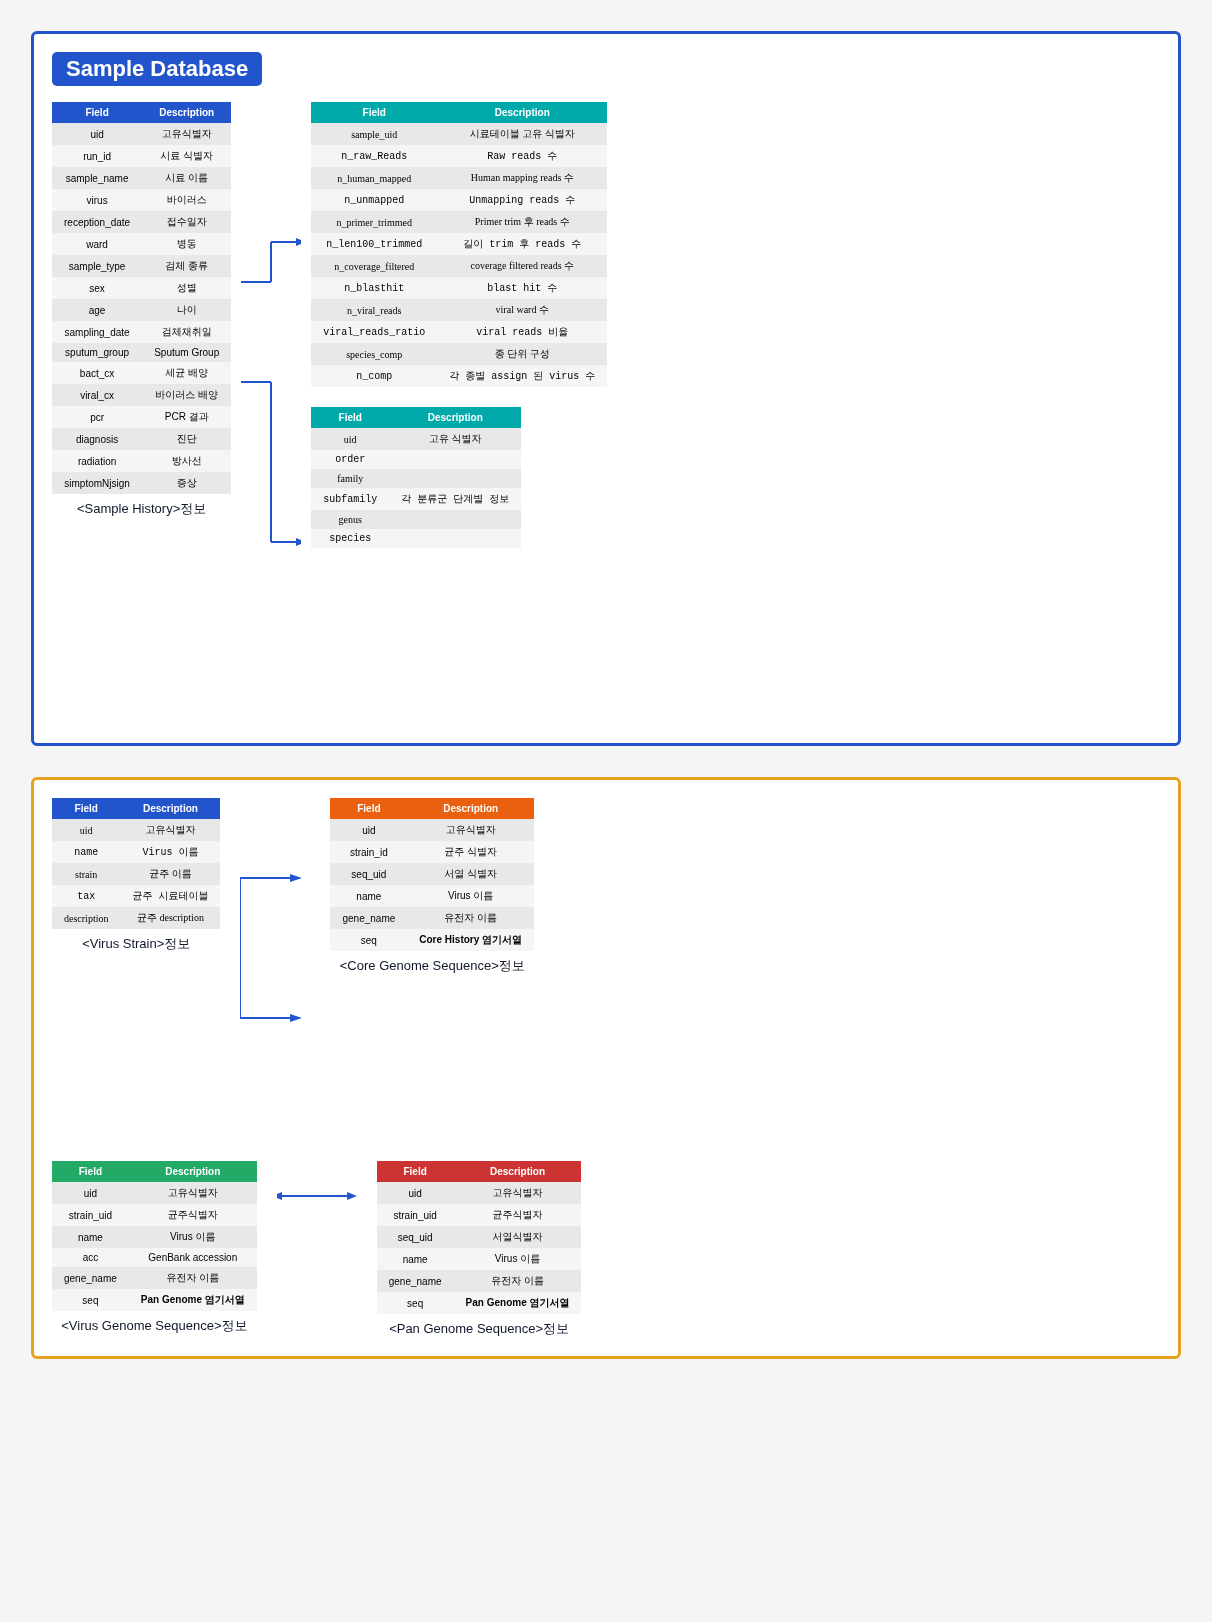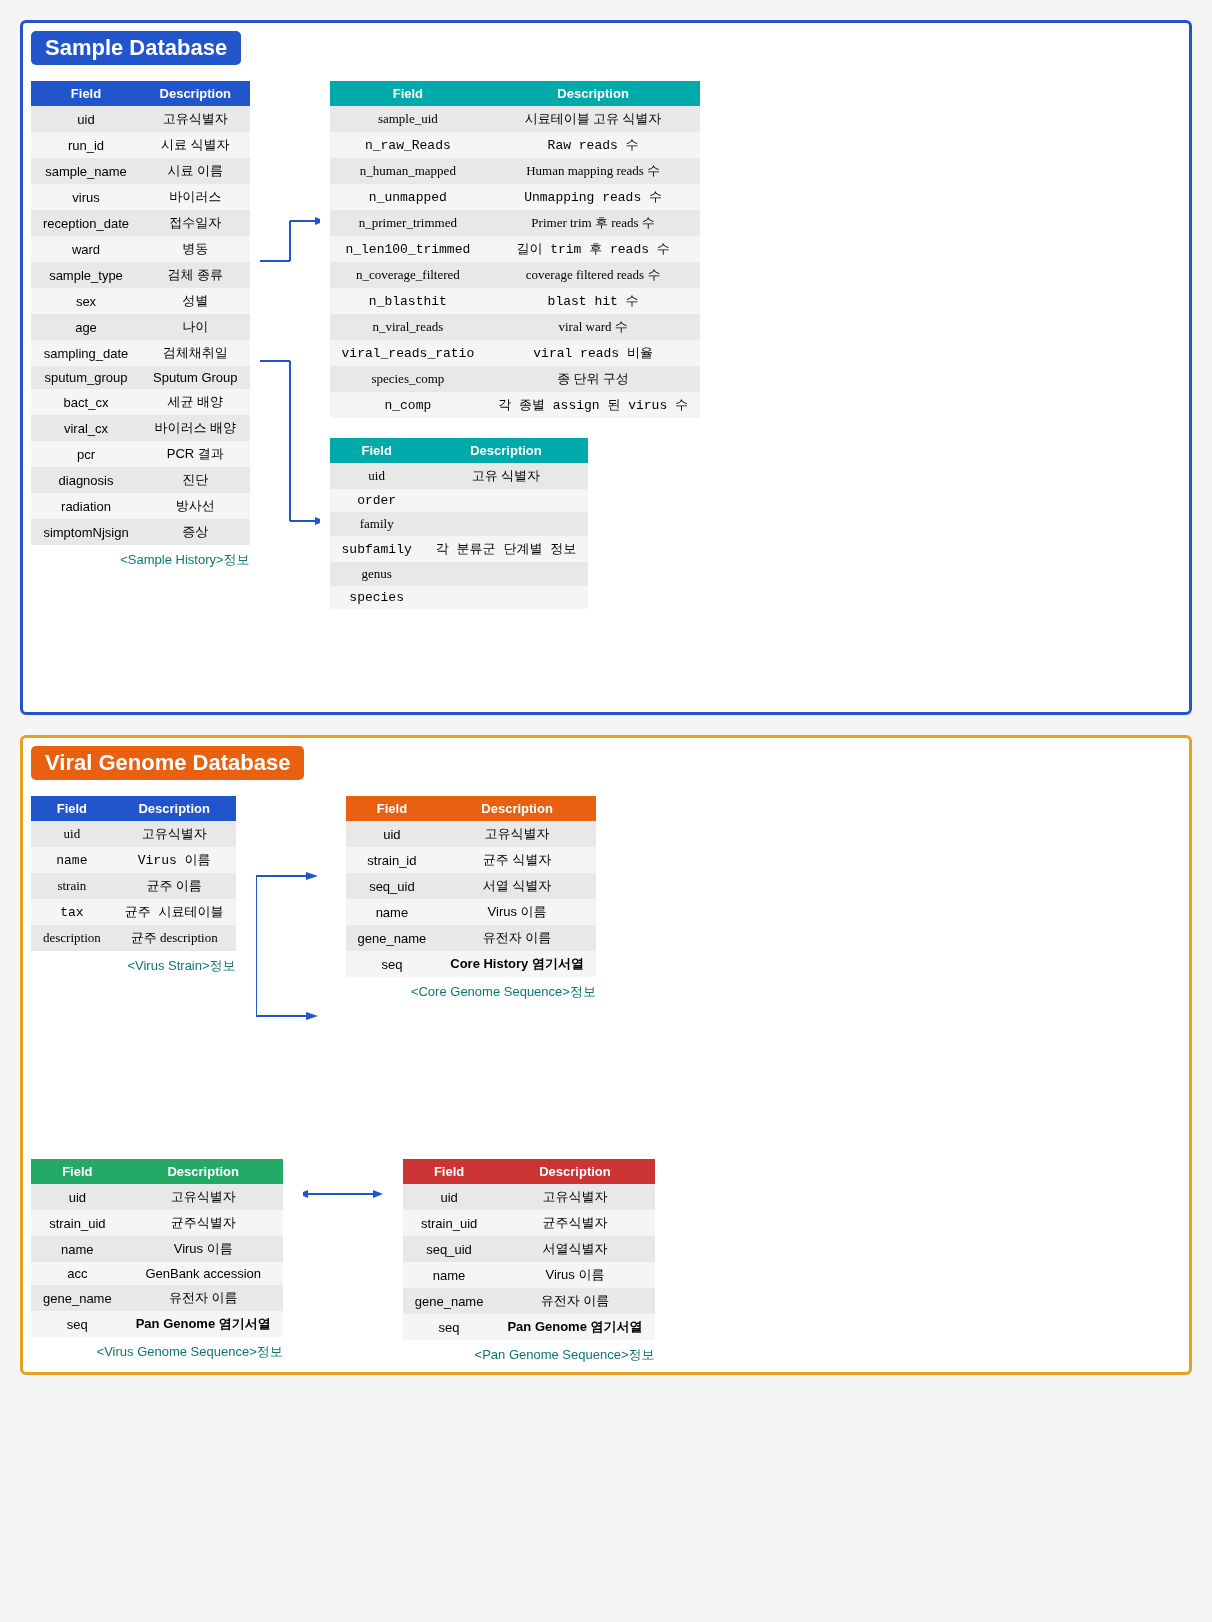--- a/index.html
+++ b/index.html
@@ -5,24 +5,24 @@
     * { box-sizing: border-box; margin: 0; padding: 0; }
     body {
       font-family: Arial, sans-serif;
       background: #f5f5f5;
       width: 1212px;
       min-height: 1622px;
       font-size: 13px;
     }
 
     .section {
-      margin: 20px;
+      margin: 31px;
       border: 3px solid;
       border-radius: 6px;
-      padding: 8px;
+      padding: 18px;
       background: white;
     }
 
     .section-blue { border-color: #2255cc; }
     .section-orange { border-color: #e8a020; }
 
     .section-title {
       display: inline-block;
       font-size: 22px;
       font-weight: bold;
@@ -30,21 +30,21 @@
       border-radius: 5px;
       margin-bottom: 16px;
       color: white;
     }
     .title-blue { background: #2255cc; }
     .title-orange { background: #e86010; }
 
     
     table {
       border-collapse: collapse;
-      font-size: 13px;
+      font-size: 10px;
     }
     th {
       padding: 5px 12px;
       text-align: center;
       font-weight: bold;
       color: white;
     }
     td {
       padding: 4px 12px;
       text-align: center;
@@ -66,24 +66,24 @@
     .teal-row-odd td { background: #b2eeee; font-family: Liberation Serif, serif; }
     .teal-row-even td { background: #d4f5f5; font-family: Liberation Mono, monospace; }
     .orange-row-odd td { background: #ffd8b0; }
     .orange-row-even td { background: #ffeedd; }
     .green-row-odd td { background: #b2e8cc; }
     .green-row-even td { background: #d4f5e2; }
     .red-row-odd td { background: #ffbbbb; }
     .red-row-even td { background: #ffd8d8; }
 
     .caption {
-      text-align: right;
+      text-align: center;
       font-size: 13px;
       margin-top: 6px;
-      color: #0f766e;
+      color: #0f172a;
     }
 
     .left-col { flex: 0 0 auto; }
 
     .section1-layout {
       display: flex;
       gap: 10px;
       align-items: flex-start;
     }
 
@@ -310,23 +310,20 @@
                 <td></td>
               </tr>
             </tbody>
         </table>
       </div>
     </div>
   </div>
 </div>
 
 <div class="section section-orange">
-  <div>
-    <span class="section-title title-orange">Viral Genome Database</span>
-  </div>
 
   <div class="viral-upper">
 
     <div>
       <table>
         <thead>
           <tr>
             <th class="th-blue">Field</th>
             <th class="th-blue">Description</th>
           </tr>

